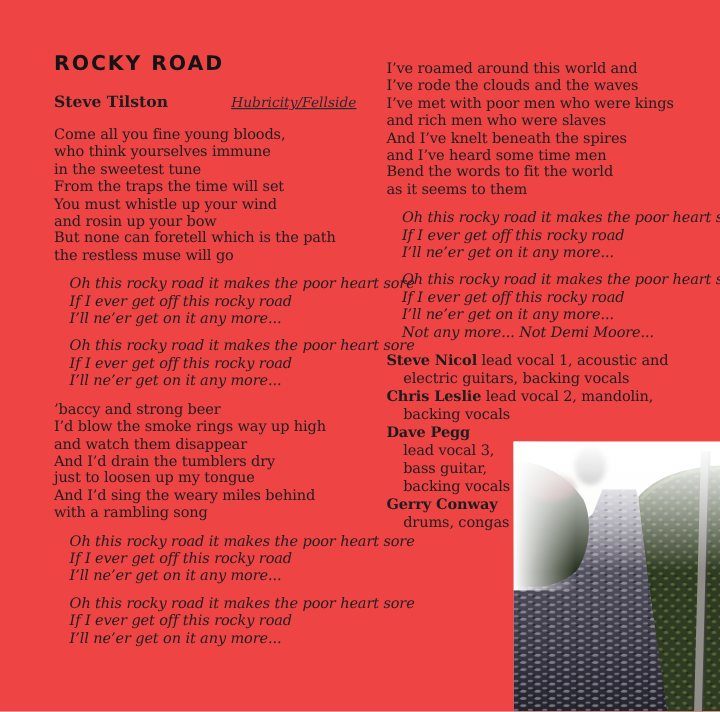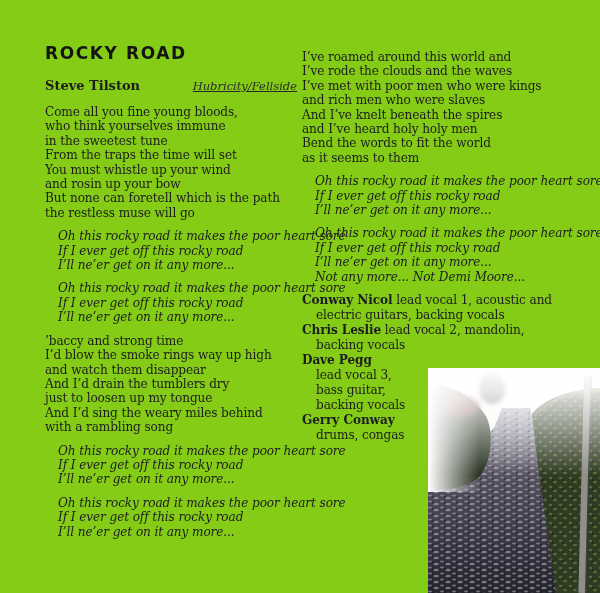--- a/index.html
+++ b/index.html
@@ -1,25 +1,25 @@
 <!DOCTYPE html>
 <html style="--ph-sky: #eceae5; --ph-hedge_left: #26301e; --ph-hedge_left_red: #7a3f3a; --ph-hedge_right: #2e3a22; --ph-hedge_right_light: #7c8a45; --ph-path_dark: #23232c; --ph-path_light: #a9a6c0; --ph-tree: #4a4a50; --ph-pole: #8f8e88;"><head>
 <meta charset="utf-8">
 <style>
   html,body{margin:0;padding:0;}
   body{
     width:600px;height:593px;position:relative;background:#ffffff;
     font-family:"DejaVu Serif","Liberation Serif",serif;color:#1d1d20;
     overflow:hidden;
   }
-  .page{position:absolute;inset:0;background:#84cc16;}
+  .page{position:absolute;inset:0;background:#ef4444;}
 
   
   .col-left{position:absolute;left:45px;top:44px;width:252px;}
-  .col-right{position:absolute;left:302px;top:50px;width:254px;}
+  .col-right{position:absolute;left:322px;top:50px;width:254px;}
 
   .song-title{
     font-family:"DejaVu Sans","Liberation Sans",sans-serif;
     font-weight:800;font-size:17px;line-height:18px;letter-spacing:1.6px;color:#141414;
   }
   .byline{display:flex;justify-content:space-between;align-items:baseline;margin:16px 0 12px 0;}
   .artist{font-weight:bold;font-size:13px;}
   .publisher{font-style:italic;font-size:11.5px;color:#2a2a2e;text-decoration:underline;}
 
   .line{font-size:12.1px;line-height:14.4px;white-space:nowrap;letter-spacing:-0.1px;}
@@ -82,21 +82,21 @@
           <div class="line">Oh this rocky road it makes the poor heart sore</div>
           <div class="line">If I ever get off this rocky road</div>
           <div class="line">I’ll ne’er get on it any more...</div>
         </div>
         <div class="stanza chorus">
           <div class="line">Oh this rocky road it makes the poor heart sore</div>
           <div class="line">If I ever get off this rocky road</div>
           <div class="line">I’ll ne’er get on it any more...</div>
         </div>
         <div class="stanza verse">
-          <div class="line">’baccy and strong time</div>
+          <div class="line">’baccy and strong beer</div>
           <div class="line">I’d blow the smoke rings way up high</div>
           <div class="line">and watch them disappear</div>
           <div class="line">And I’d drain the tumblers dry</div>
           <div class="line">just to loosen up my tongue</div>
           <div class="line">And I’d sing the weary miles behind</div>
           <div class="line">with a rambling song</div>
         </div>
         <div class="stanza chorus">
           <div class="line">Oh this rocky road it makes the poor heart sore</div>
           <div class="line">If I ever get off this rocky road</div>
@@ -111,38 +111,38 @@
   </div>
 
   <div class="col-right">
     <div class="stanzas">
         <div class="stanza verse">
           <div class="line">I’ve roamed around this world and</div>
           <div class="line">I’ve rode the clouds and the waves</div>
           <div class="line">I’ve met with poor men who were kings</div>
           <div class="line">and rich men who were slaves</div>
           <div class="line">And I’ve knelt beneath the spires</div>
-          <div class="line">and I’ve heard holy holy men</div>
+          <div class="line">and I’ve heard some time men</div>
           <div class="line">Bend the words to fit the world</div>
           <div class="line">as it seems to them</div>
         </div>
         <div class="stanza chorus">
           <div class="line">Oh this rocky road it makes the poor heart sore</div>
           <div class="line">If I ever get off this rocky road</div>
           <div class="line">I’ll ne’er get on it any more...</div>
         </div>
         <div class="stanza chorus">
           <div class="line">Oh this rocky road it makes the poor heart sore</div>
           <div class="line">If I ever get off this rocky road</div>
           <div class="line">I’ll ne’er get on it any more...</div>
           <div class="line">Not any more... Not Demi Moore...</div>
         </div>
       </div>
     <div class="credits">
-        <div class="credit-line"><span class="credit-name">Conway Nicol</span><span class="credit-role"> lead vocal 1, acoustic and</span></div>
+        <div class="credit-line"><span class="credit-name">Steve Nicol</span><span class="credit-role"> lead vocal 1, acoustic and</span></div>
         <div class="credit-line indent"><span class="credit-role">electric guitars, backing vocals</span></div>
         <div class="credit-line"><span class="credit-name">Chris Leslie</span><span class="credit-role"> lead vocal 2, mandolin,</span></div>
         <div class="credit-line indent"><span class="credit-role">backing vocals</span></div>
         <div class="credit-line"><span class="credit-name">Dave Pegg</span></div>
         <div class="credit-line indent"><span class="credit-role">lead vocal 3,</span></div>
         <div class="credit-line indent"><span class="credit-role">bass guitar,</span></div>
         <div class="credit-line indent"><span class="credit-role">backing vocals</span></div>
         <div class="credit-line"><span class="credit-name">Gerry Conway</span></div>
         <div class="credit-line indent"><span class="credit-role">drums, congas</span></div>
       </div>

